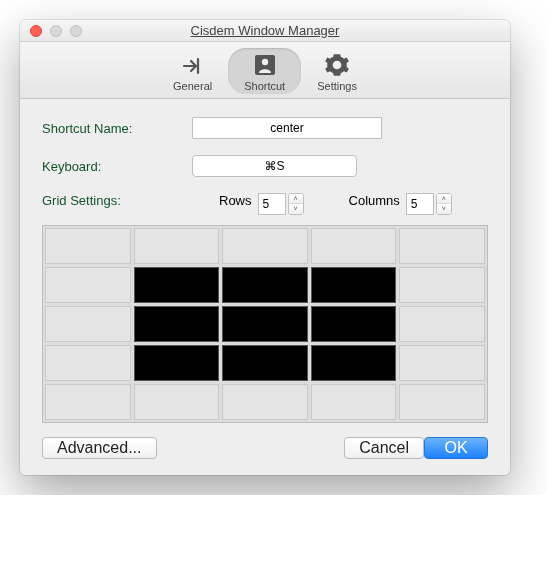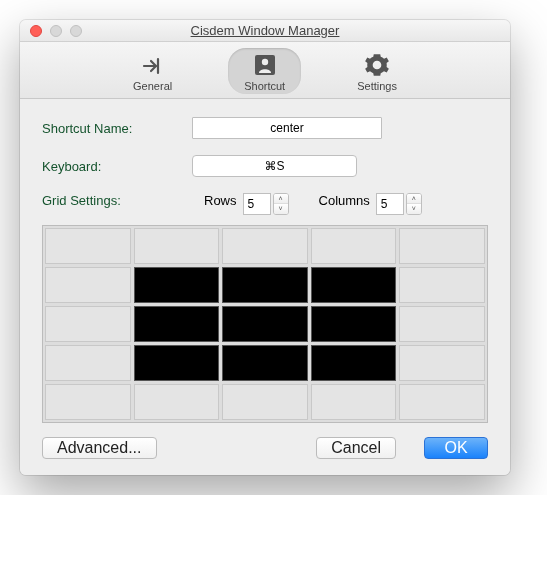--- a/index.html
+++ b/index.html
@@ -44,21 +44,20 @@
       font-size: 13px;
       color: #444;
       pointer-events: none;
       text-decoration: underline;
     }
     .toolbar {
       background: linear-gradient(#f5f5f5, #e6e6e6);
       border-bottom: 1px solid #c8c8c8;
       display: flex;
       justify-content: center;
-      gap: 40px;
       padding: 6px 0 4px;
     }
     .toolbar-item {
       display: flex;
       flex-direction: column;
       align-items: center;
       gap: 2px;
       padding: 4px 16px 2px;
       border-radius: 4px;
       cursor: pointer;
@@ -115,21 +114,21 @@
       cursor: pointer;
       margin-left: 20px;
     }
     .grid-settings-row {
       display: flex;
       align-items: flex-start;
       margin-bottom: 10px;
       gap: 6px;
     }
     .grid-settings-row .row-label { width: 130px; }
-    .small-label { font-size: 13px; }
+    .small-label { font-size: 13px; margin-left: 15px; }
     .spinner-wrap {
       display: flex;
       align-items: center;
     }
     .num-input {
       width: 28px;
       height: 22px;
       border: 1px solid #bfbfbf;
       background: #fff;
       font-size: 12px;
@@ -192,21 +191,21 @@
     }
     .btn.primary {
       background: linear-gradient(#6cb3fa, #1a82fb);
       border-color: #2b72d6;
       color: #fff;
       min-width: 64px;
     }
     .footer-right {
       margin-left: auto;
       display: flex;
-      gap: 28px;
+      gap: 0;
     }
   </style>
 </head>
 <body>
 
 <div class="window">
   <div class="titlebar">
     <div class="traffic-lights">
       <div class="light red"></div>
       <div class="light grey"></div>

